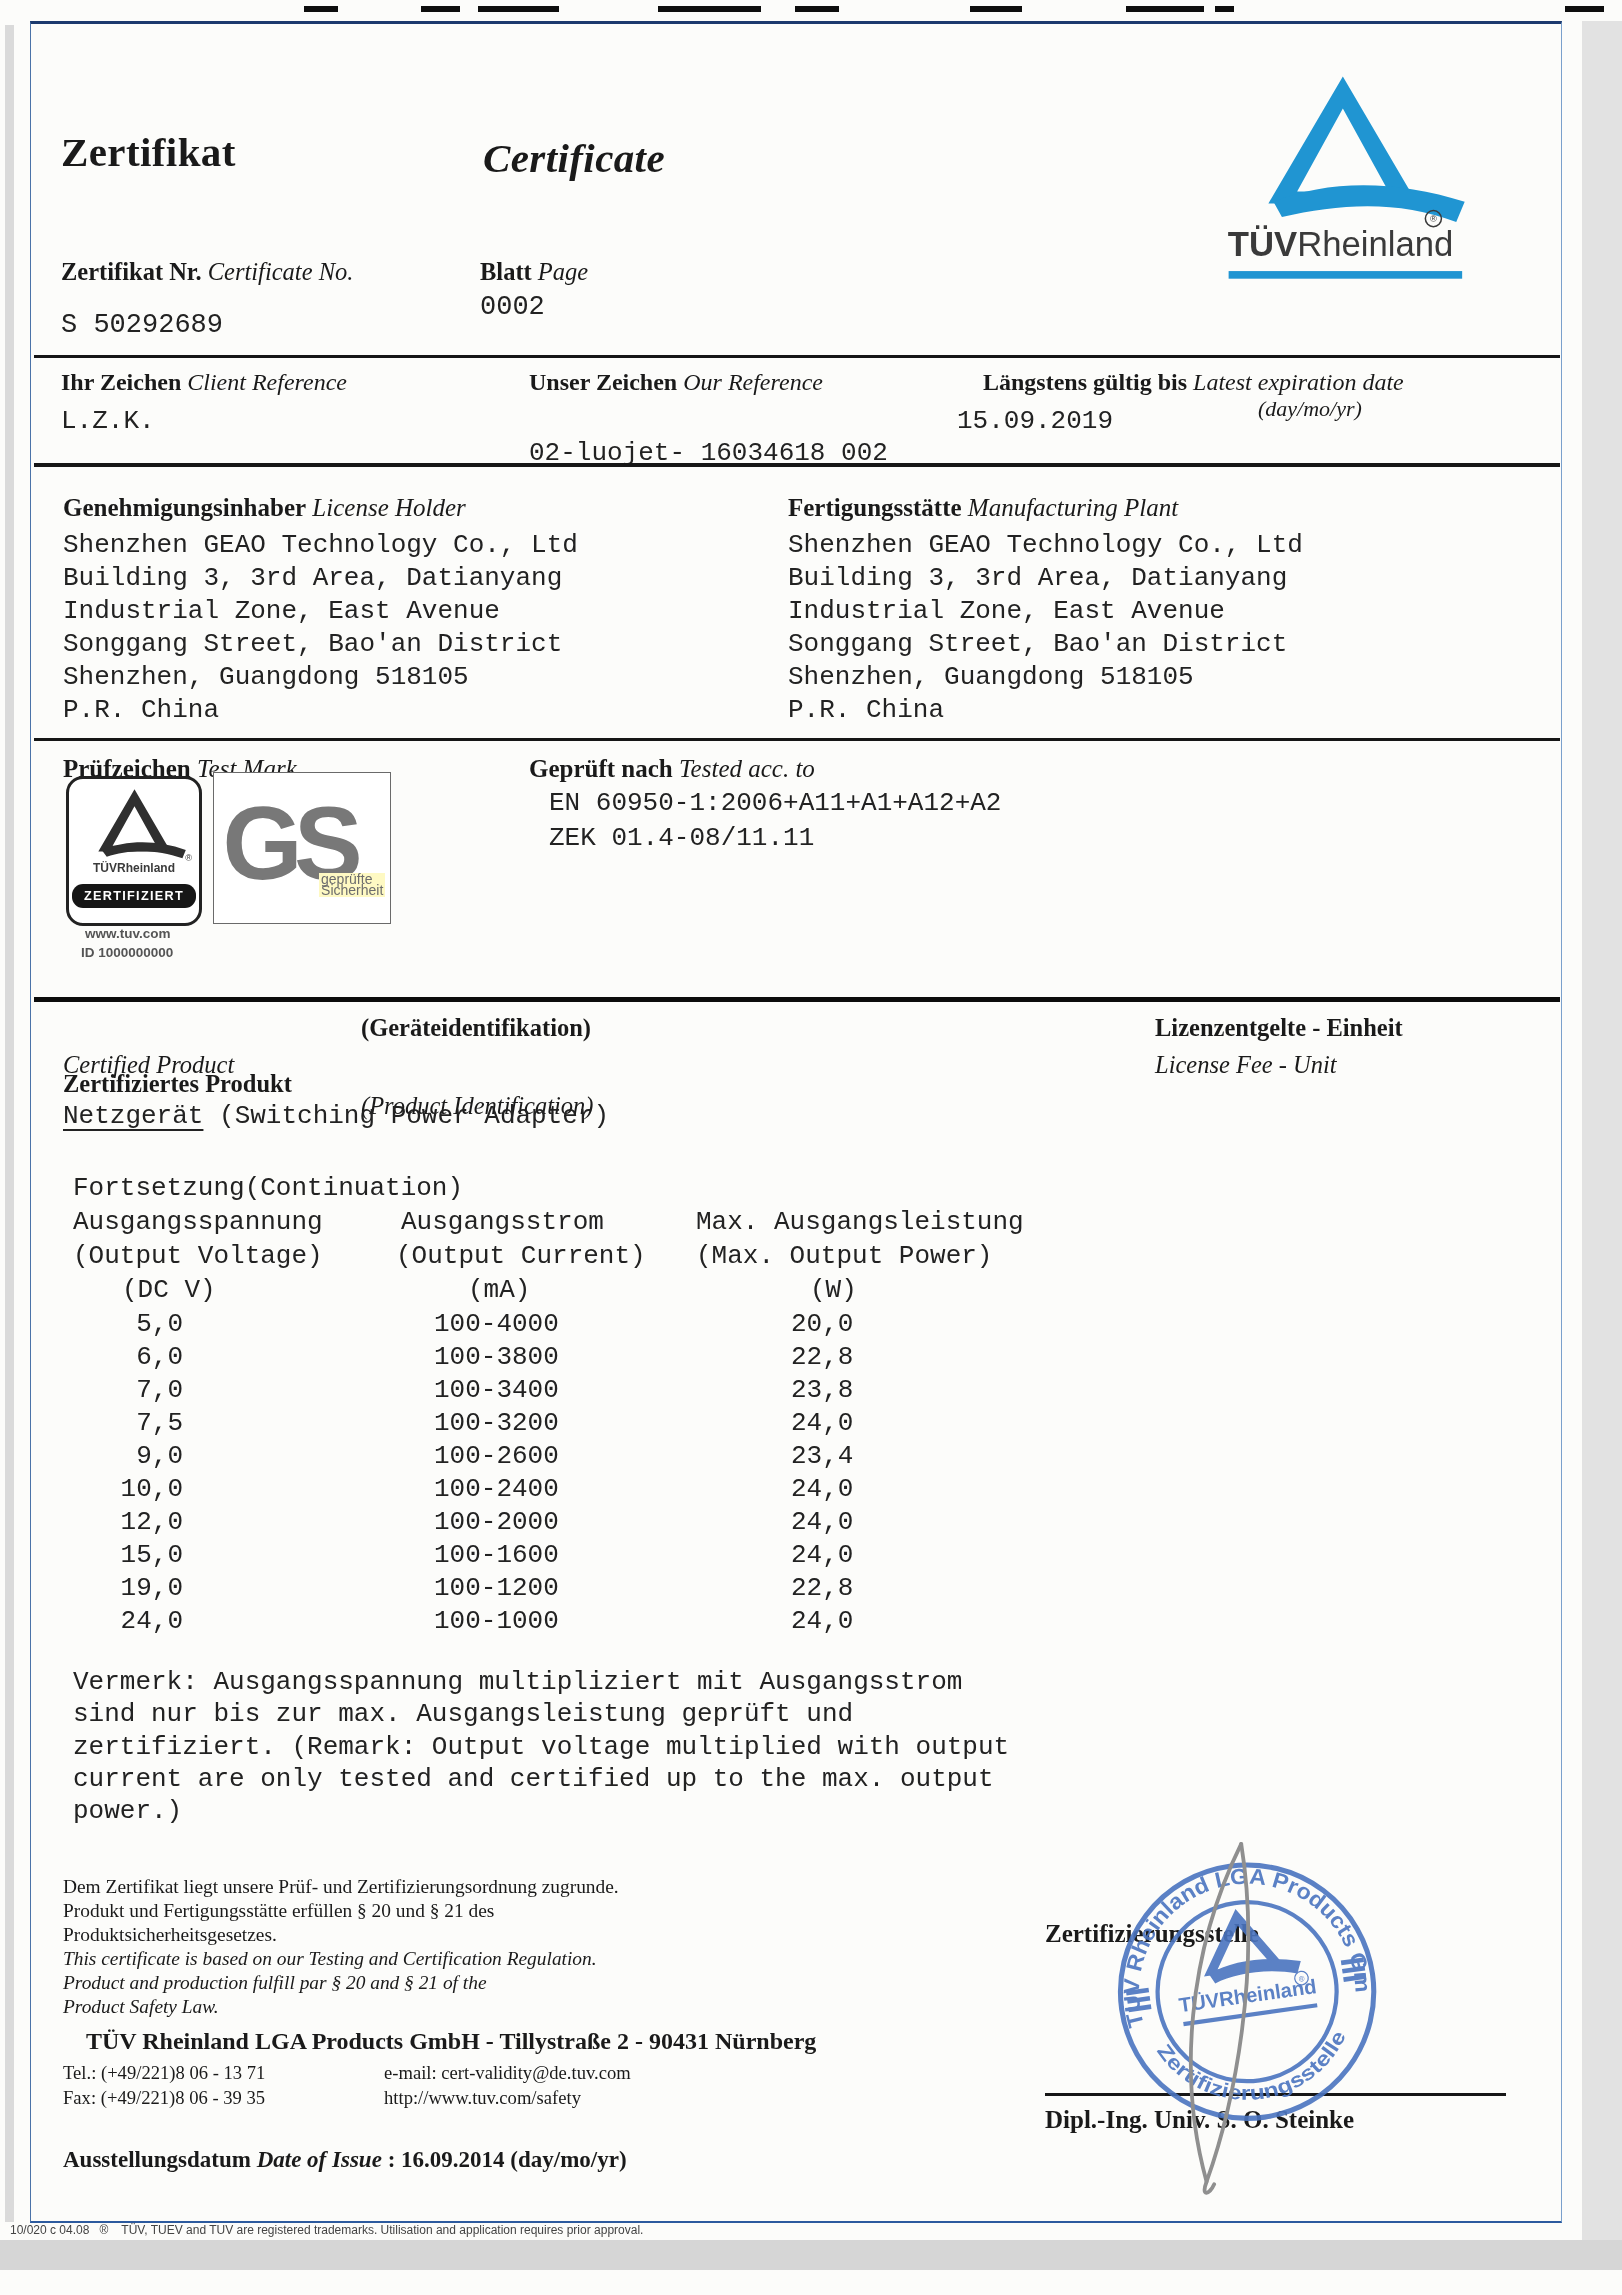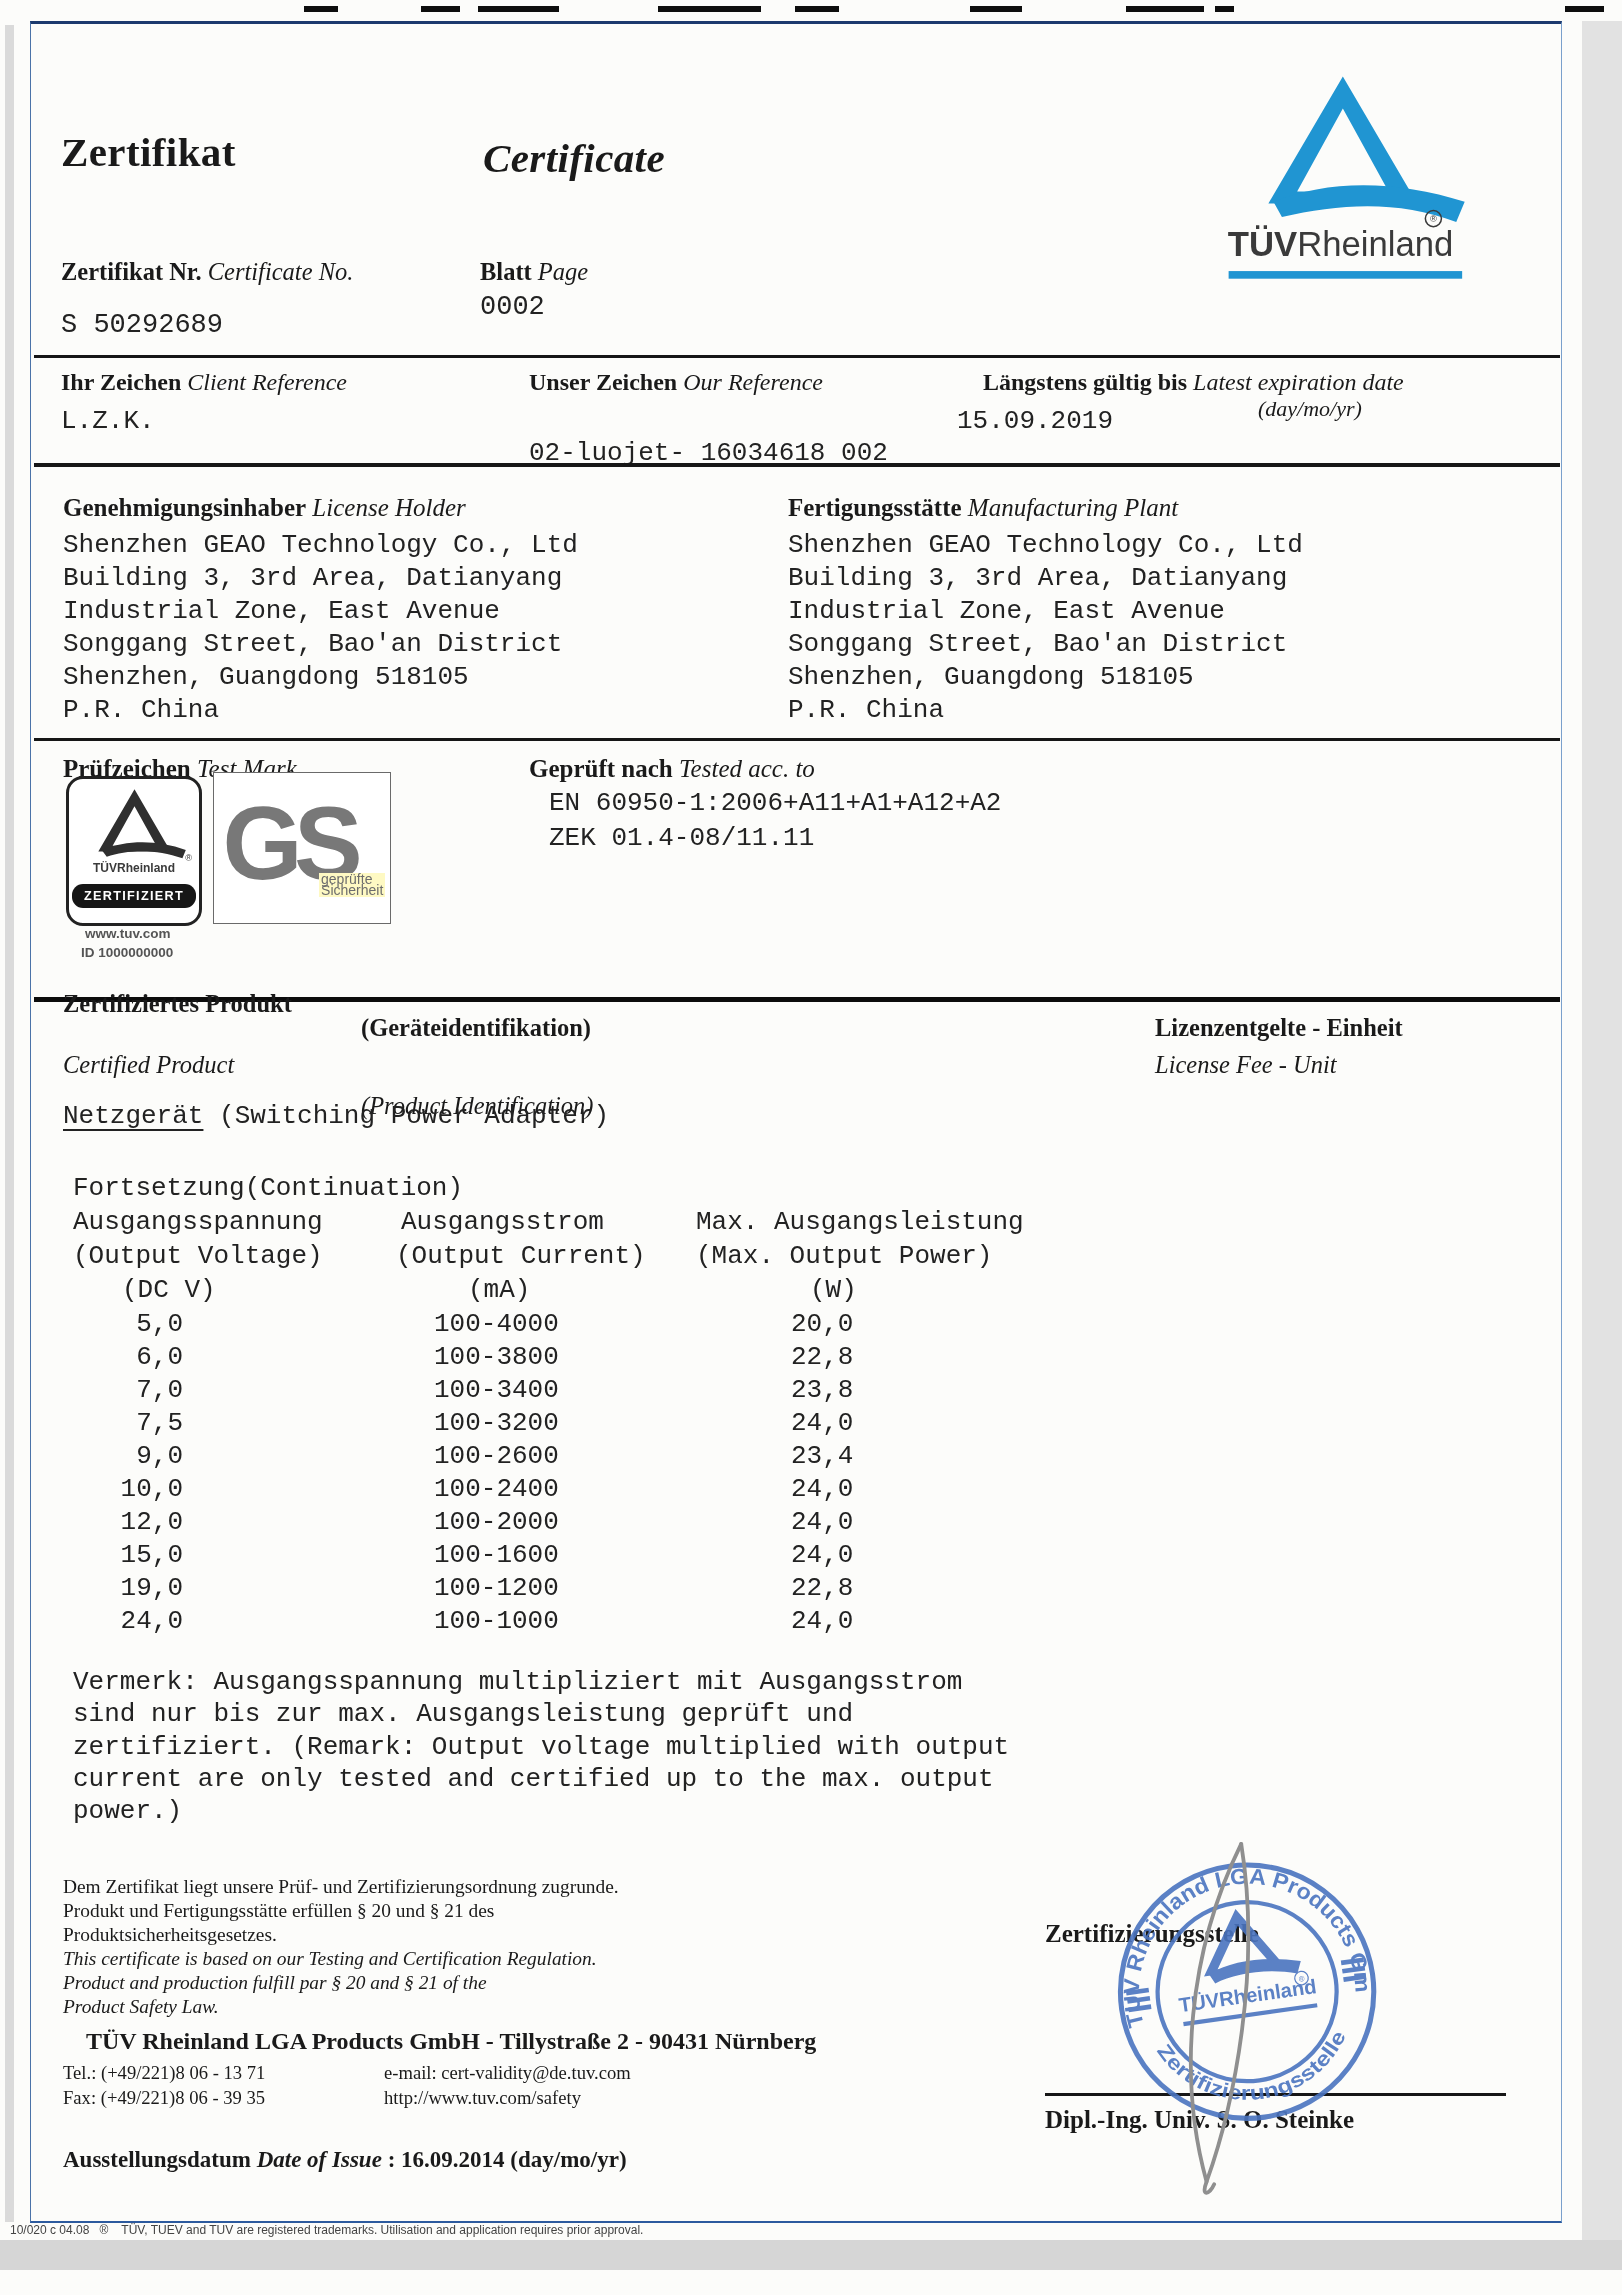--- a/index.html
+++ b/index.html
@@ -158,21 +158,21 @@
       <div>geprüfte</div>
       <div>Sicherheit</div>
     </div>
   </div>
 
   <div class="abs sans" style="left:85px;top:926px;font-size:13.5px;color:#555;font-weight:bold;">www.tuv.com</div>
   <div class="abs sans" style="left:81px;top:945px;font-size:13.5px;color:#555;font-weight:bold;">ID 1000000000</div>
 
   <div class="rule" style="left:34px;top:997px;width:1526px;height:5px;background:#0c0c0c;"></div>
 
-  <div class="abs lbl b" style="left:63px;top:990px;text-align:right;">Zertifiziertes Produkt</div>
+  <div class="abs lbl b" style="left:63px;top:1070px;text-align:right;">Zertifiziertes Produkt</div>
   <div class="abs lbl b" style="left:361px;top:1014px;">(Geräteidentifikation)</div>
   <div class="abs lbl b" style="left:1155px;top:1014px;">Lizenzentgelte - Einheit</div>
   <div class="abs lbl i" style="left:63px;top:1051px;">Certified Product</div>
   <div class="abs lbl i" style="left:361px;top:1092px;">(Product Identification)</div>
   <div class="abs lbl i" style="left:1155px;top:1051px;">License Fee - Unit</div>
 
   <div class="abs mono mono-md" style="left:63px;top:1101px;">
     <span style="text-decoration:underline;text-underline-offset:6px;">Netzgerät</span><span style="white-space:pre;"> (Switching Power Adapter)</span>
   </div>
 

